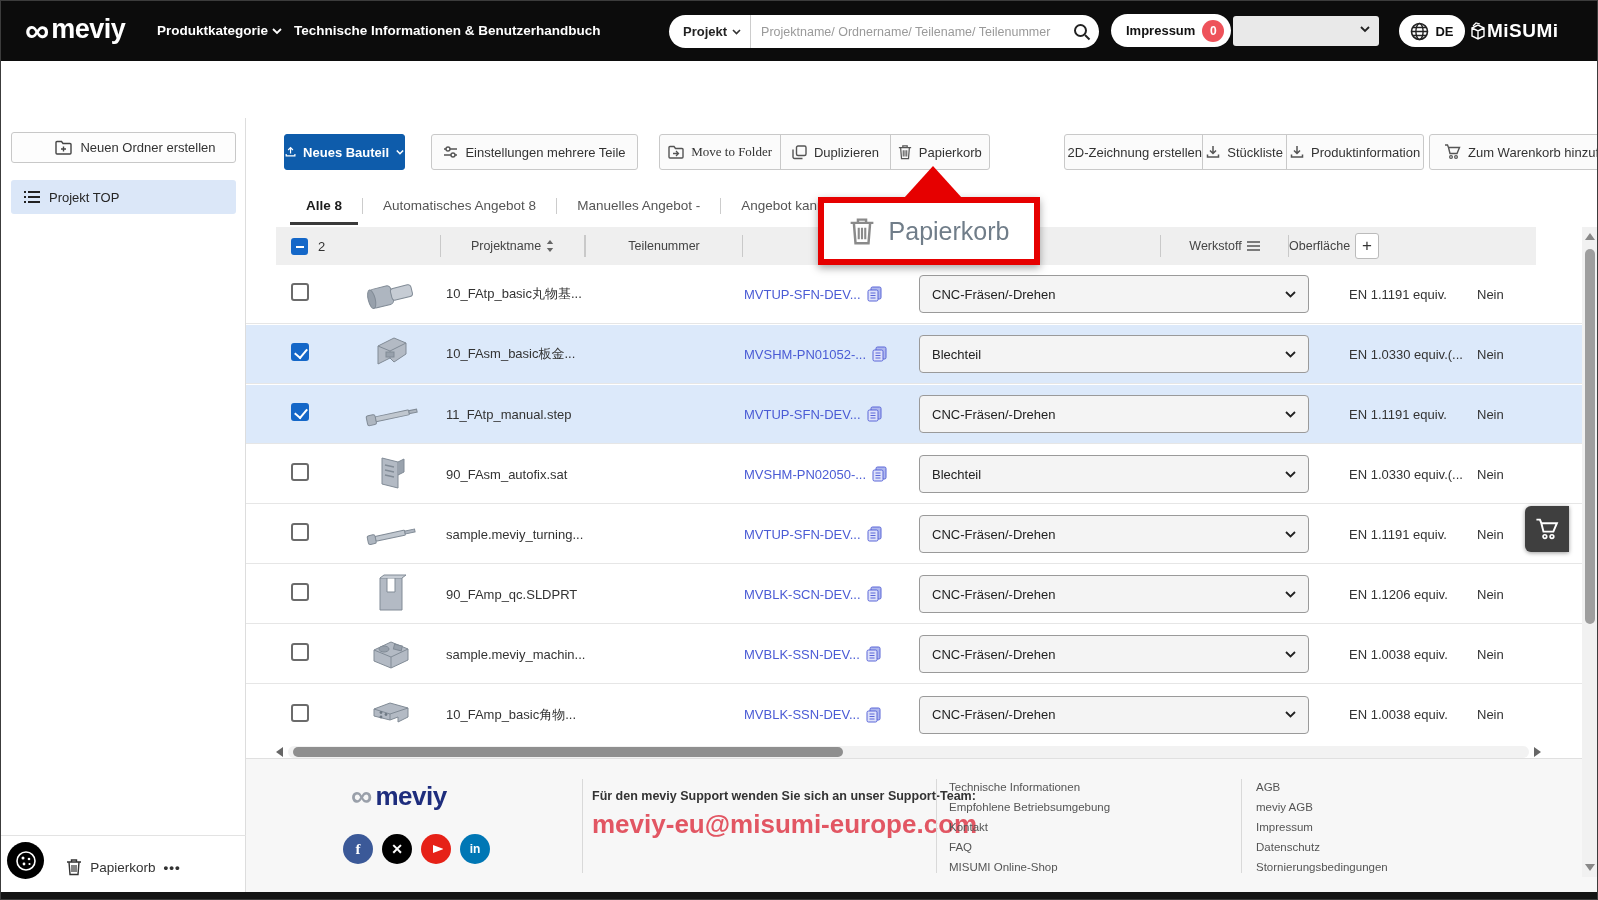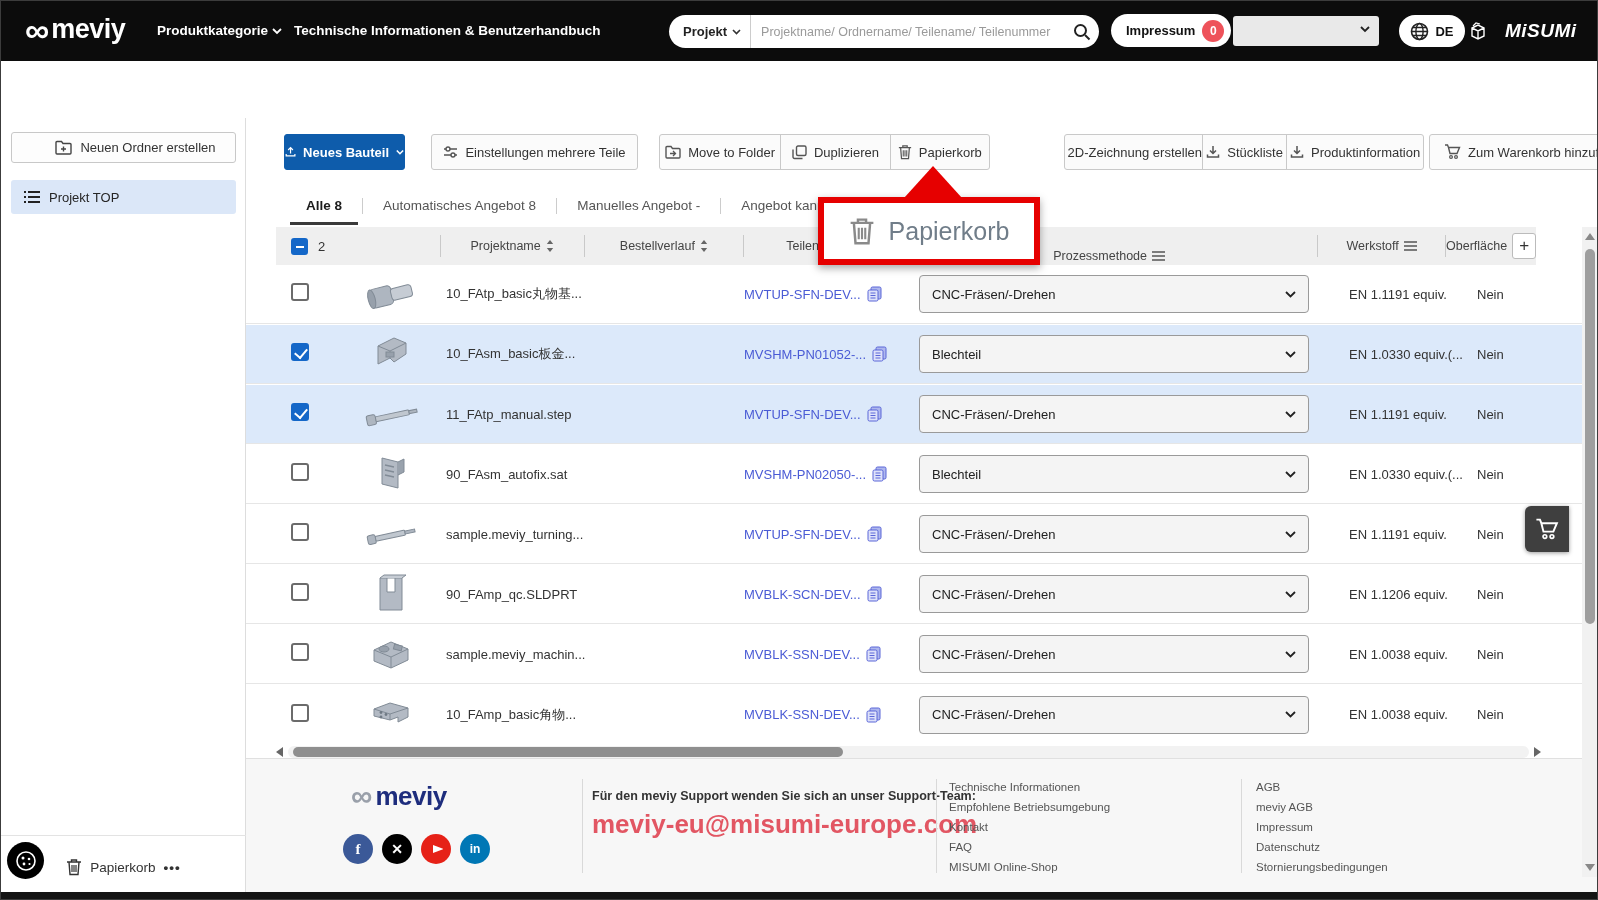--- a/index.html
+++ b/index.html
@@ -22,21 +22,21 @@
   .search-input { flex:1; border:none; outline:none; font-size:12.5px; padding:0 6px 0 10px; color:#333; font-family:"Liberation Sans",sans-serif; }
   .search-input::placeholder { color:#9a9a9a; }
   .search-btn { width:34px; height:33px; display:flex; align-items:center; justify-content:center; cursor:pointer; }
   .cart-pill { position:absolute; left:1110px; top:13px; height:33px; background:#fff; border-radius:17px; display:flex; align-items:center; gap:7px; padding:0 7px 0 15px; cursor:pointer; }
   .cart-pill .lbl { font-size:13px; font-weight:bold; color:#111; }
   .badge { width:22px; height:22px; border-radius:50%; background:#ee525a; color:#fff; font-size:12px; font-weight:bold; display:flex; align-items:center; justify-content:center; }
   .hdr-select { position:absolute; left:1232px; top:15px; width:146px; height:30px; background:#e9e9e9; border-radius:3px; cursor:pointer; }
   .hdr-select .chev { position:absolute; right:9px; top:10px; }
   .lang-pill { position:absolute; left:1398px; top:14px; width:66px; height:32px; background:#fff; border-radius:16px; display:flex; align-items:center; justify-content:center; gap:6px; cursor:pointer; }
   .lang-pill .lbl { font-size:13px; font-weight:bold; color:#111; }
-  .misumi { position:absolute; left:1468px; top:19px; display:flex; align-items:center; gap:18px; color:#fff;font-style:italic; }
+  .misumi { position:absolute; left:1468px; top:19px; display:flex; align-items:center; gap:0; color:#fff; }
   .misumi .word { font-size:19px; font-weight:bold; letter-spacing:0.5px; }
 
   
   .subheader { position:absolute; left:0; top:60px; width:1598px; height:57px; background:#f7f7f7; border-bottom:1px solid #e3e3e3; }
   .ordner-title { position:absolute; left:0; top:20px; width:225px; text-align:center; font-size:15px; color:#4a4a4a; }
   .collapse-ic { position:absolute; left:212px; top:20px; cursor:pointer; color:#555; font-size:14px; }
   .page-title { position:absolute; left:277px; top:20px; font-size:15px; color:#4a4a4a; }
   .subheader .vline { position:absolute; left:245px; top:0; width:1px; height:57px; background:#e0e0e0; }
 
   
@@ -245,21 +245,21 @@
       <button class="tbtn" style="left:185px; width:207px;">
         <svg width="15" height="14" viewBox="0 0 15 14">
             <path d="M1 4h13M1 10h13" stroke="#555" stroke-width="1.5"></path>
             <circle cx="5" cy="4" r="2" fill="#fbfbfb" stroke="#555" stroke-width="1.4"></circle>
             <circle cx="10" cy="10" r="2" fill="#fbfbfb" stroke="#555" stroke-width="1.4"></circle>
           </svg>
         <span>Einstellungen mehrere Teile</span>
       </button>
 
       <div class="tgroup" style="left:413px; width:331px;">
-        <div class="gbtn" style="width:121px;">
+        <div class="gbtn" style="width:121px;font-family:Liberation Serif, serif;">
           <svg width="16" height="14" viewBox="0 0 16 14">
               <path d="M1 3v9a1 1 0 001 1h12a1 1 0 001-1V4.5a1 1 0 00-1-1H7.5L6 1.5H2a1 1 0 00-1 1z" stroke="#555" stroke-width="1.4" fill="none"></path>
               <path d="M5 8.5h5M8 6l2.5 2.5L8 11" stroke="#555" stroke-width="1.3" fill="none"></path>
             </svg>
           <span>Move to Folder</span>
         </div>
         <div class="gbtn" style="width:110px;">
           <svg width="15" height="15" viewBox="0 0 15 15">
               <rect x="4.5" y="1" width="9.5" height="9.5" rx="1.5" stroke="#555" stroke-width="1.4" fill="none"></rect>
               <path d="M10.5 13.5H2.5A1.5 1.5 0 011 12V4.5" stroke="#555" stroke-width="1.4" fill="none"></path>
@@ -326,27 +326,20 @@
       </div>
       <div class="hdiv"></div>
       <div class="hc b">
         <span>Projektname</span>
         <svg width="8" height="12" viewBox="0 0 8 12">
             <path d="M4 0l3.2 4H0.8z" fill="#666"></path>
             <path d="M4 12L0.8 8h6.4z" fill="#666"></path>
           </svg>
       </div>
       <div class="hdiv"></div>
-      <div class="hc c">
-        <span>Bestellverlauf</span>
-        <svg width="8" height="12" viewBox="0 0 8 12">
-            <path d="M4 0l3.2 4H0.8z" fill="#666"></path>
-            <path d="M4 12L0.8 8h6.4z" fill="#666"></path>
-          </svg>
-      </div>
       <div class="hdiv"></div>
       <div class="hc d">
         <span>Teilenummer</span>
       </div>
       <div class="hdiv"></div>
       <div class="hc e">
         <span>Prozessmethode</span>
         <svg width="13" height="10" viewBox="0 0 13 10">
             <path d="M0 1h13M0 5h13M0 9h13" stroke="#555" stroke-width="1.6"></path>
           </svg>

